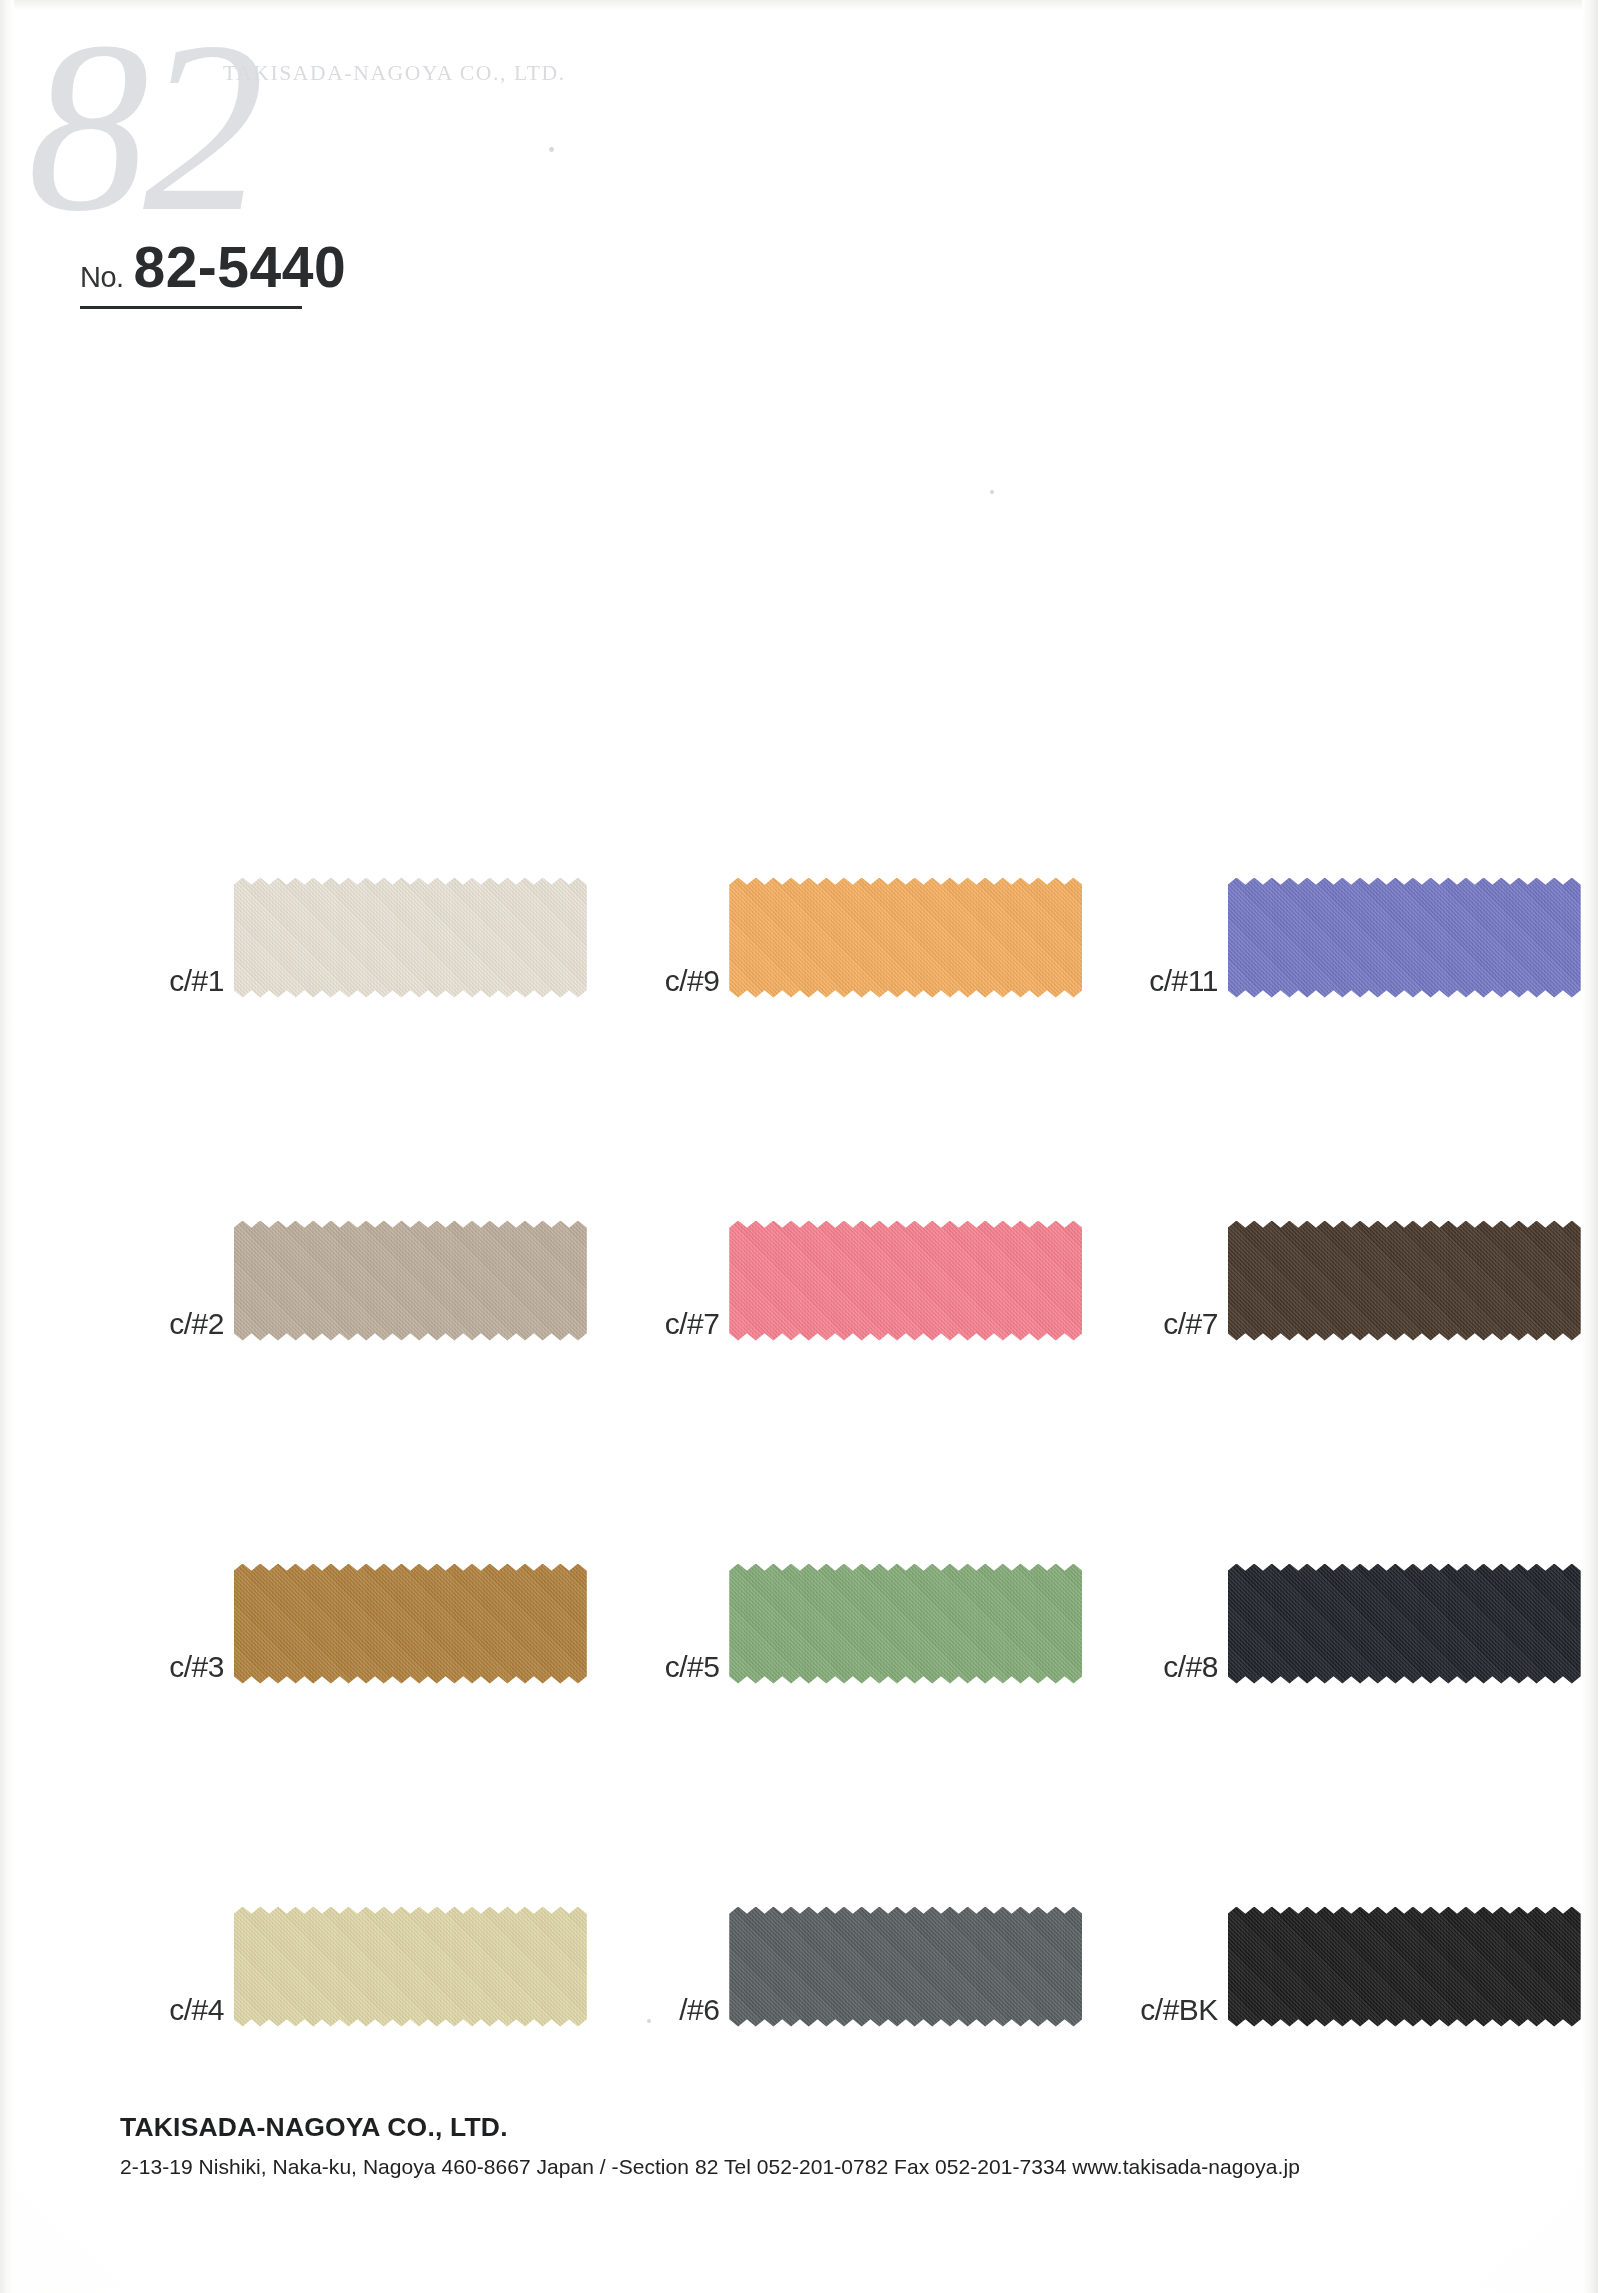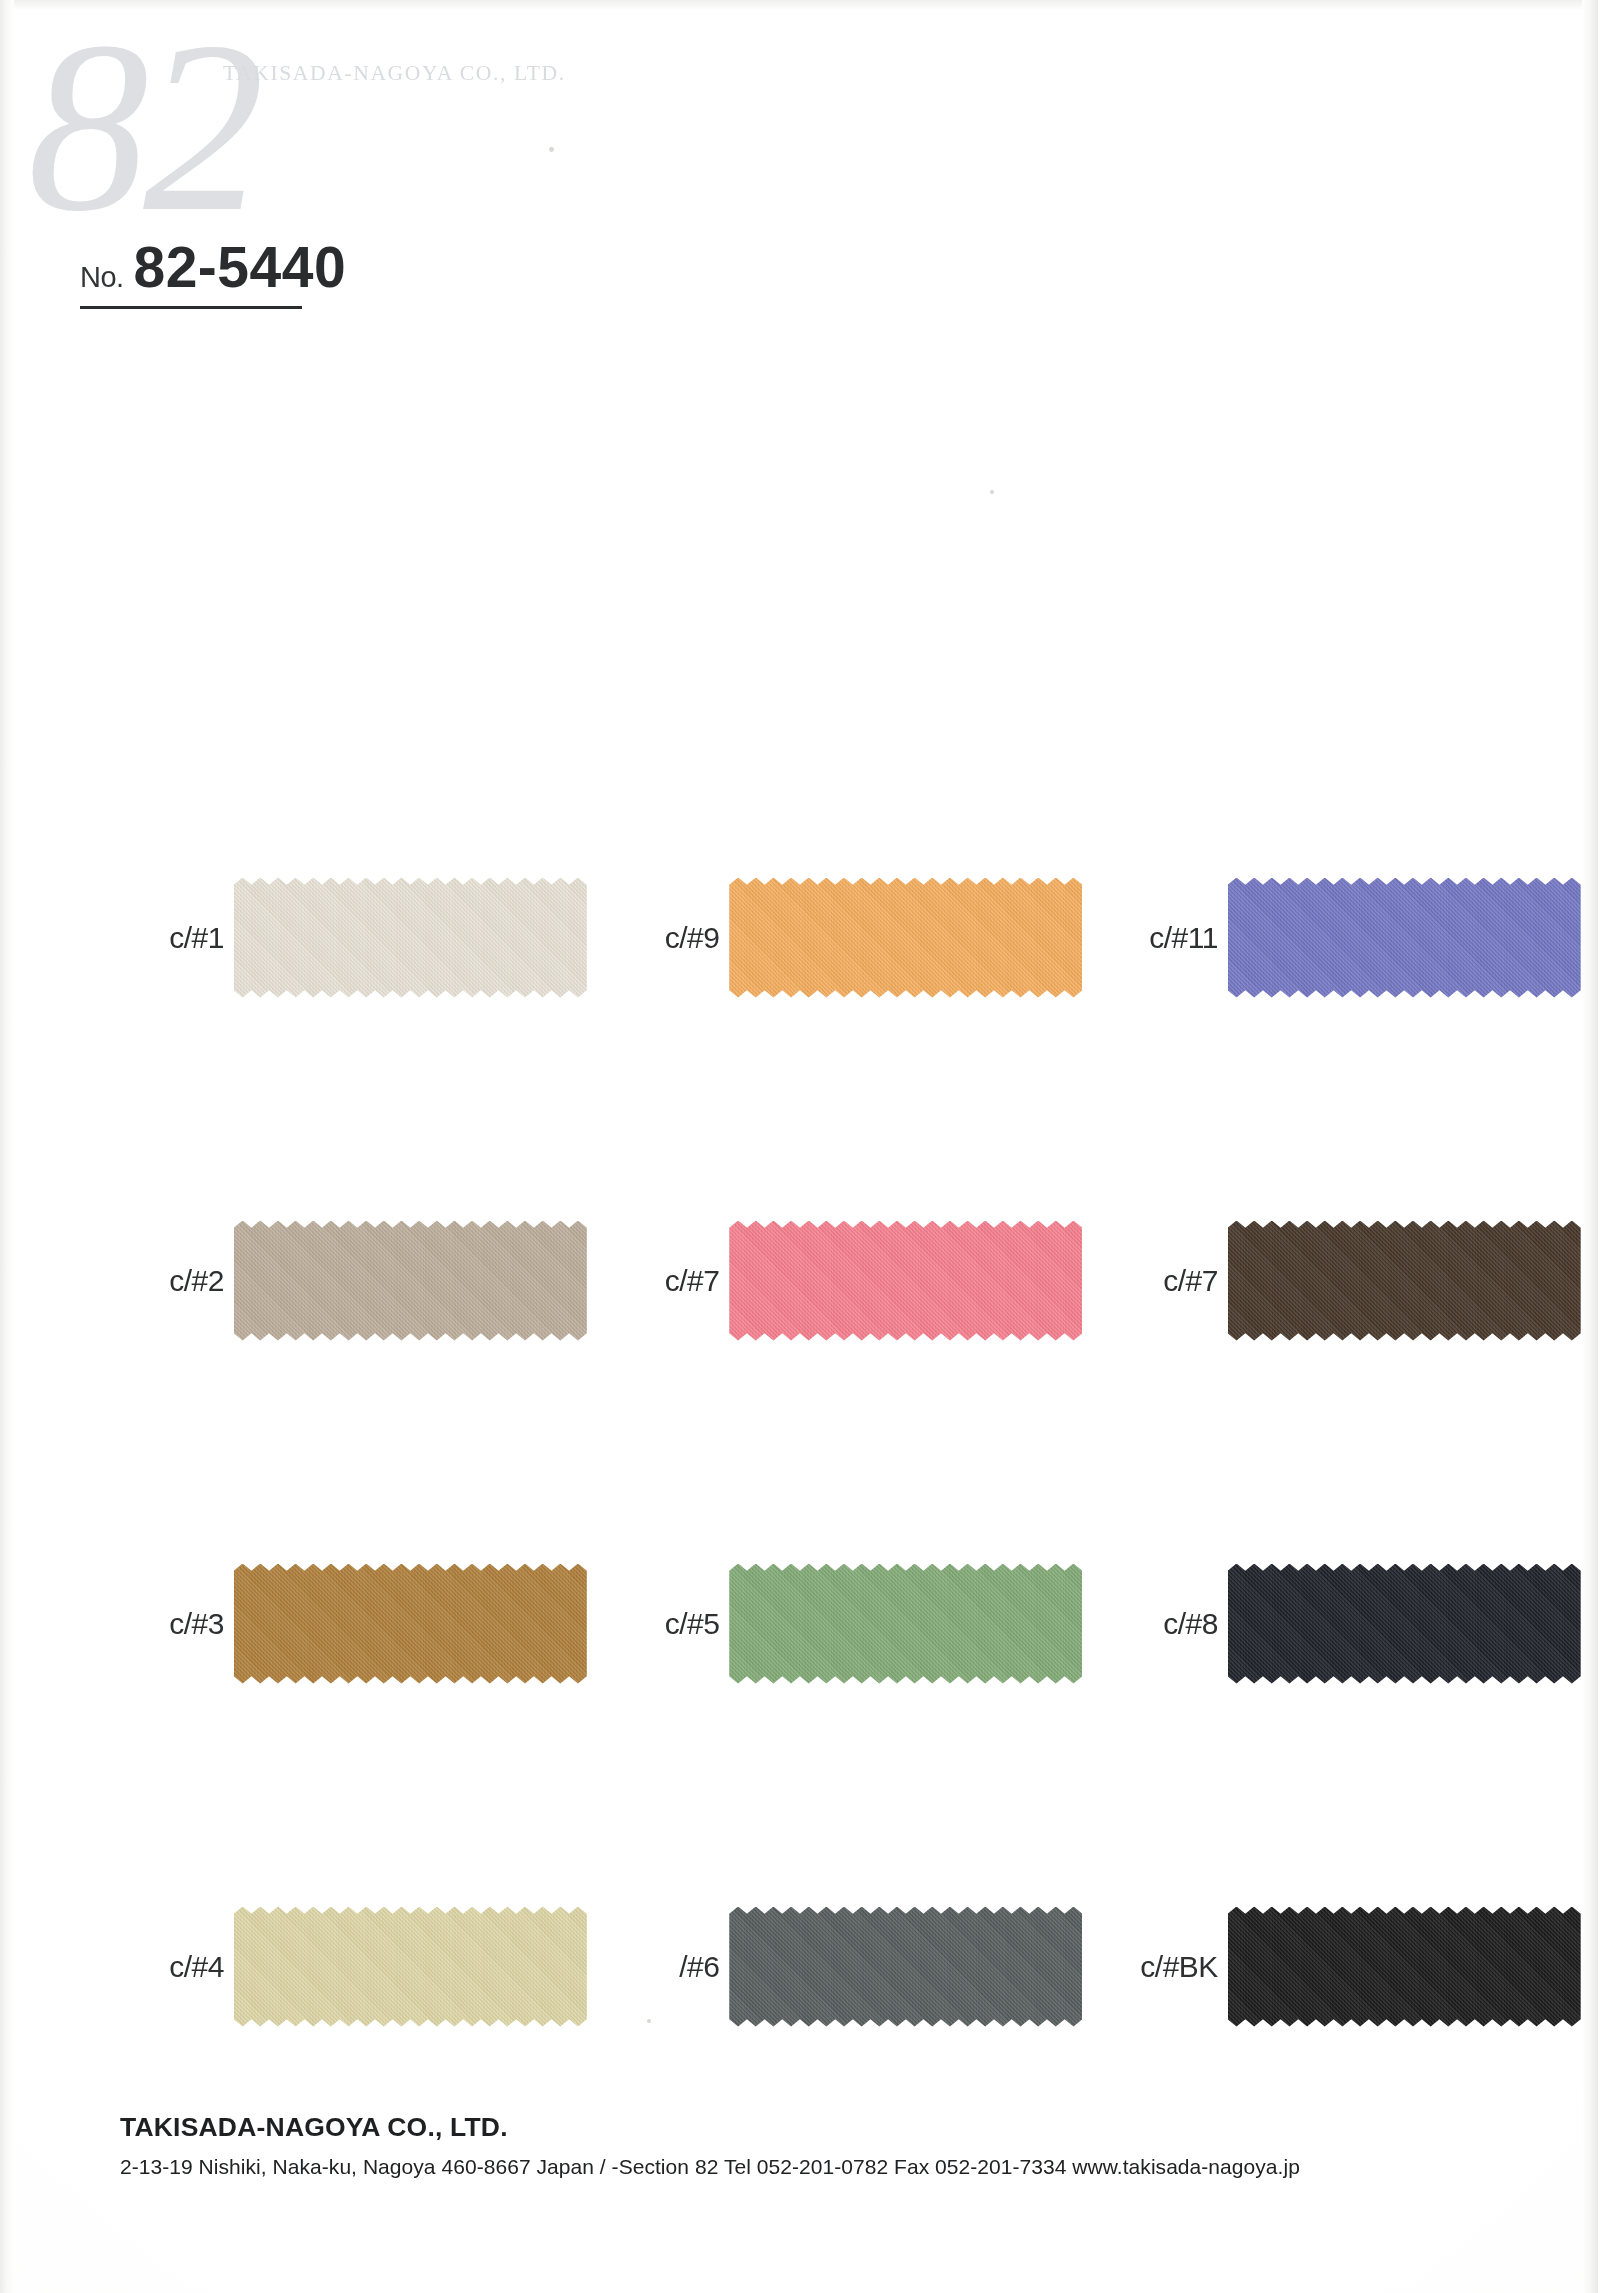--- a/index.html
+++ b/index.html
@@ -112,21 +112,21 @@
     top: 766px;
     width: 1621px;
   }
   .swatch-row {
     display: flex;
     height: 343px;
     align-items: center;
   }
   .swatch-cell {
     display: flex;
-    align-items: center;
+    align-items: flex-end;
     position: relative;
   }
   .swatch-cell.col-0 { margin-left: 106px; }
   .swatch-cell.col-1 { margin-left: 14.7px; }
   .swatch-cell.col-2 { margin-left: 17.6px; }
 
   .swatch-label {
     font-size: 30px;
     color: #2e2f30;
     font-weight: 400;

